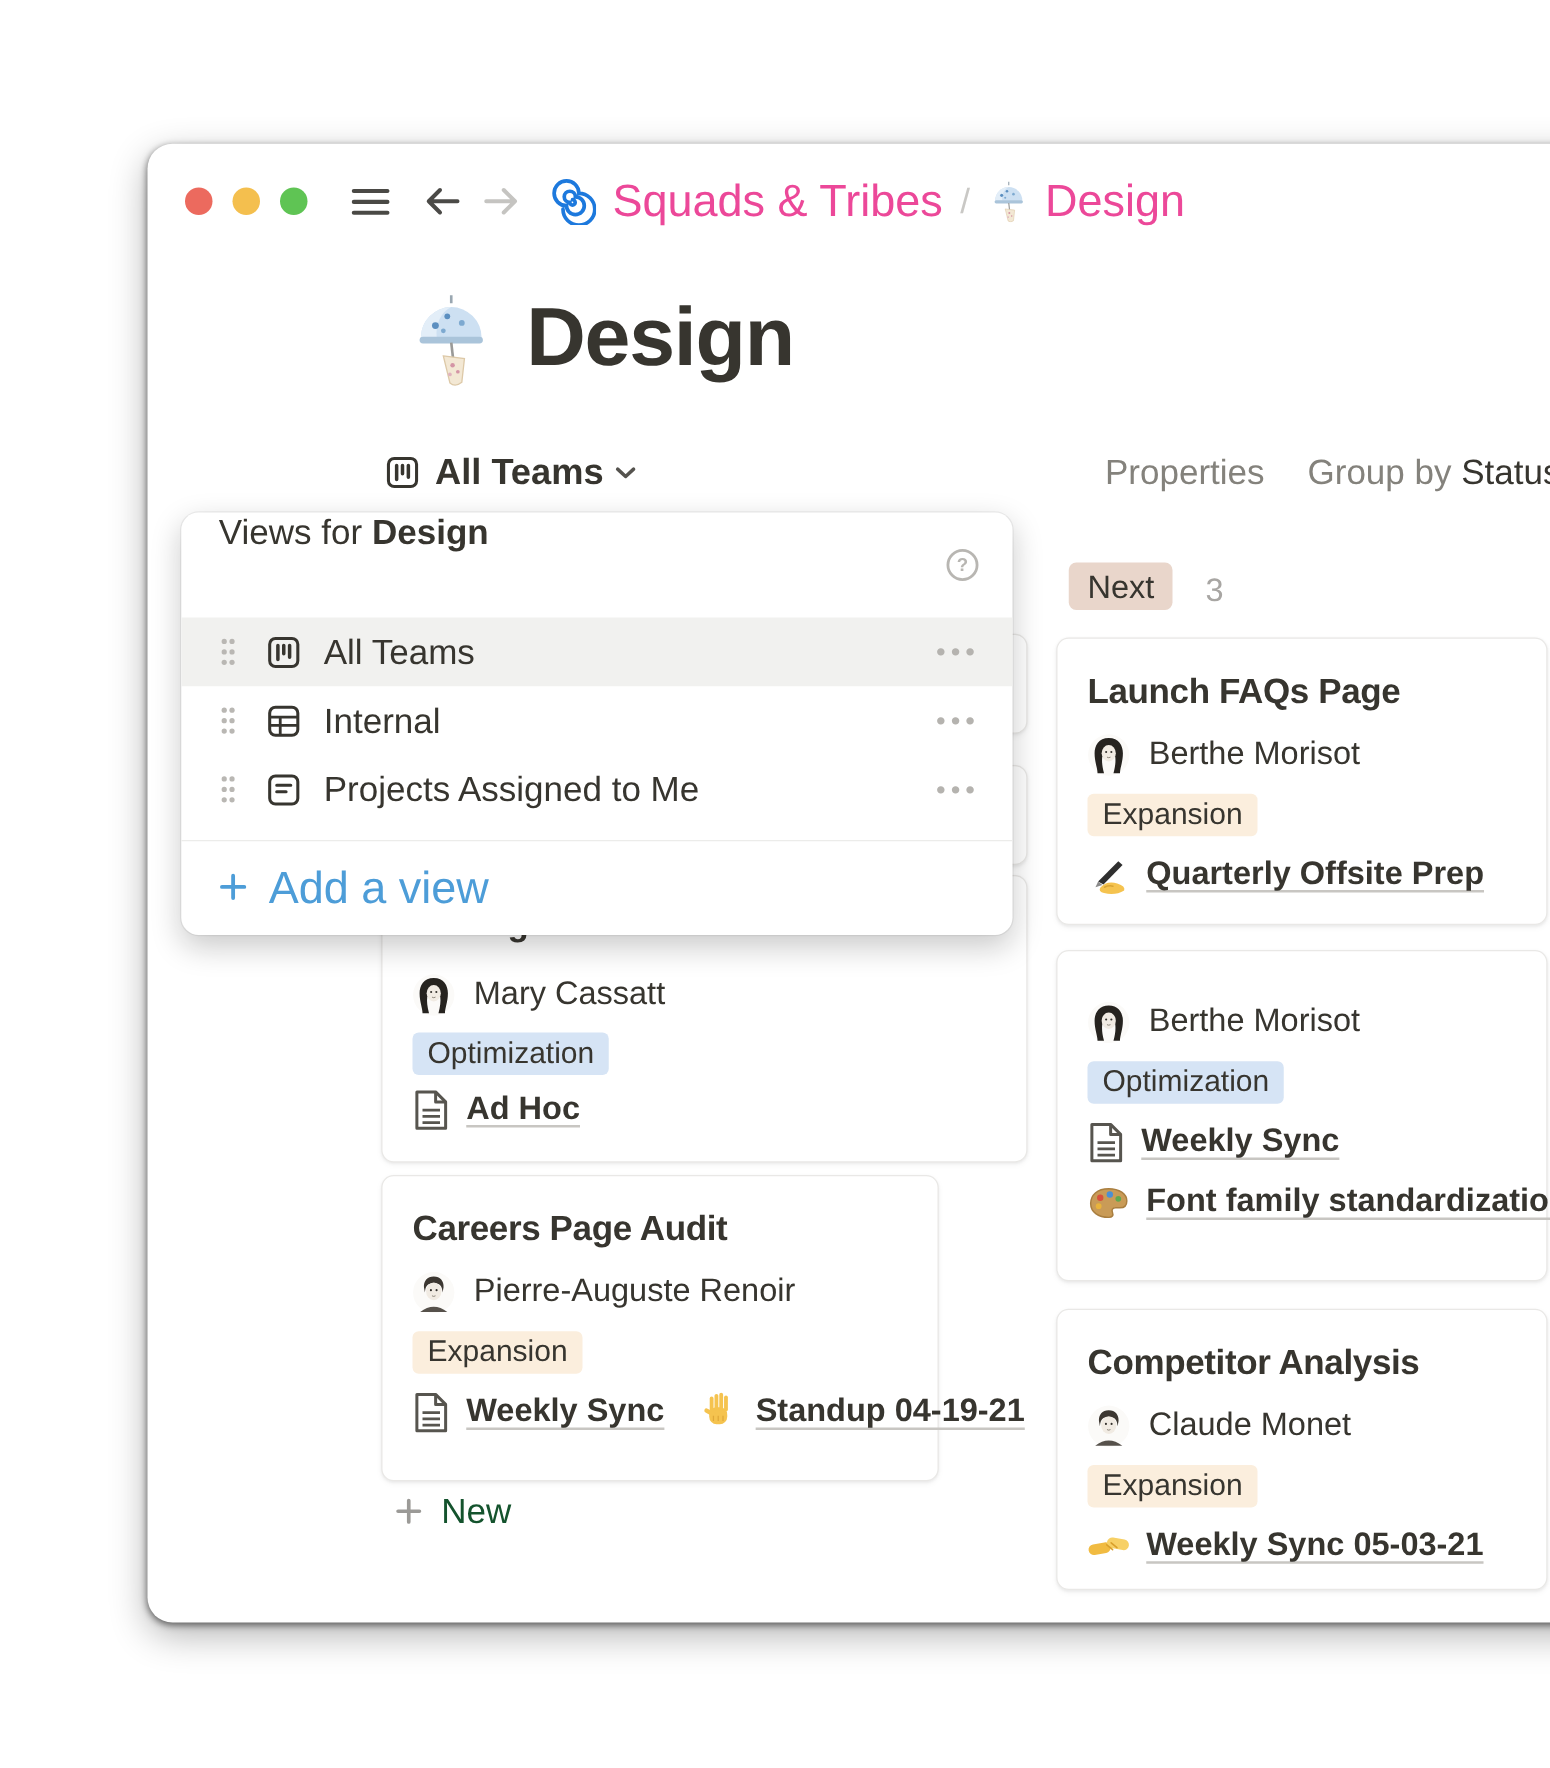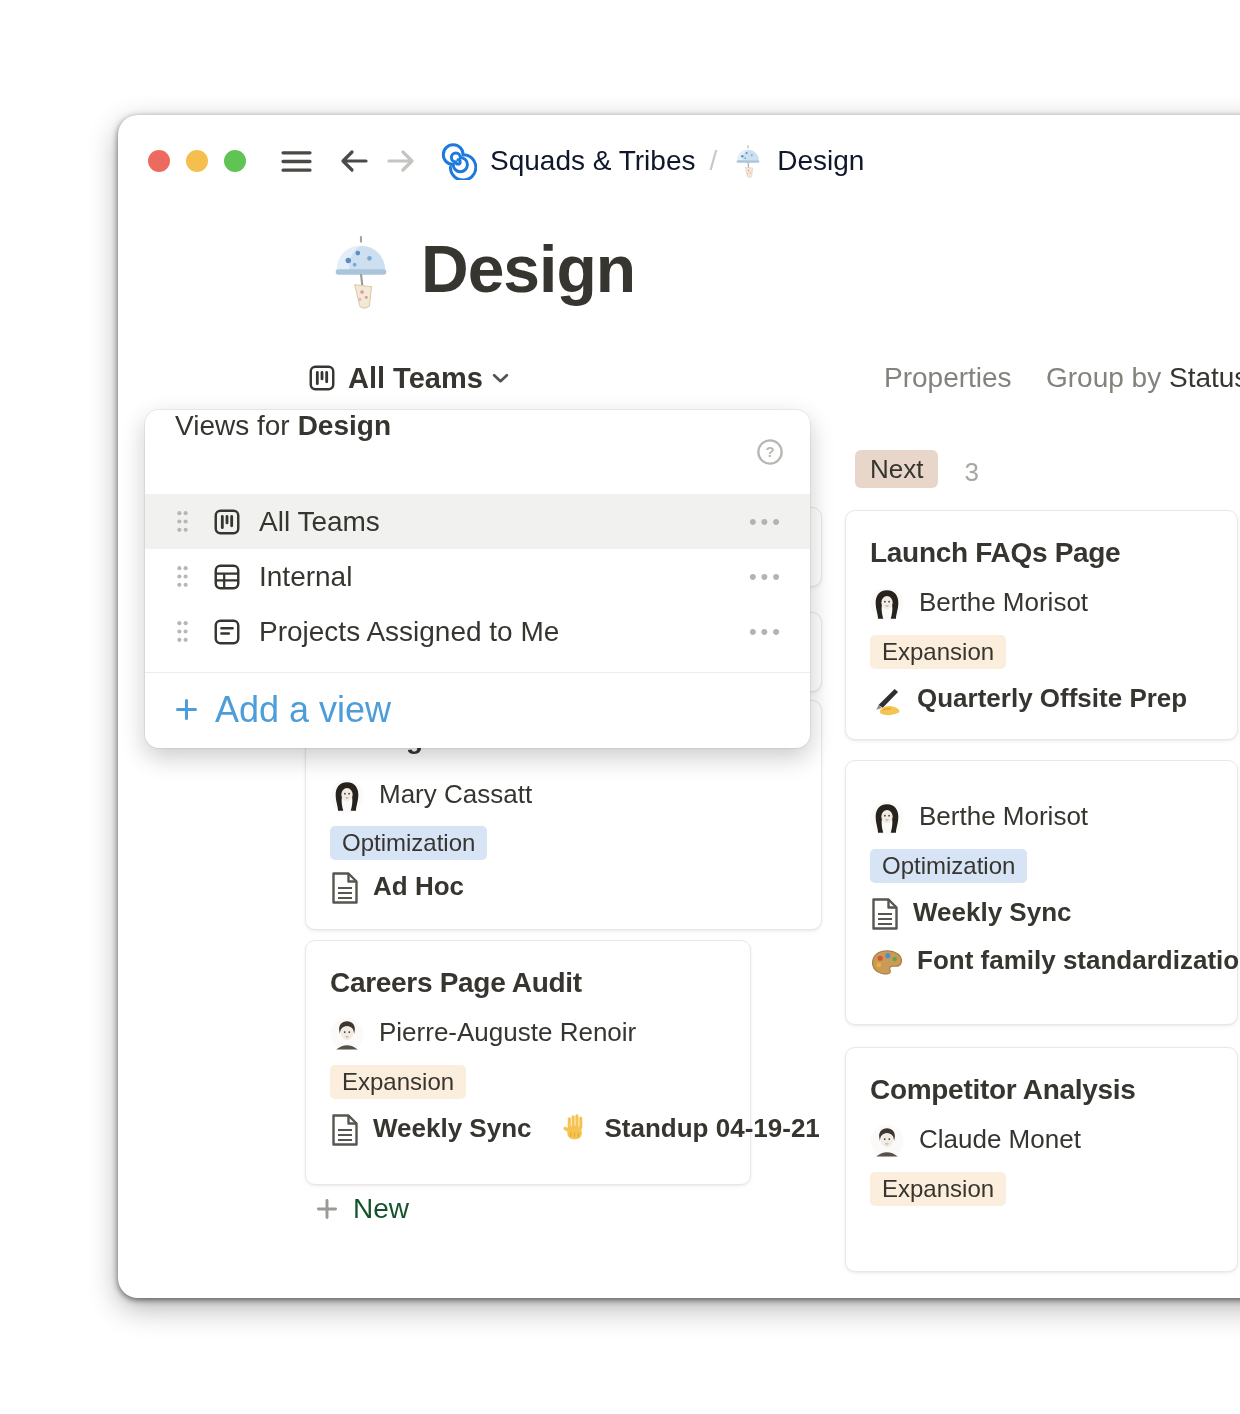--- a/index.html
+++ b/index.html
@@ -14,21 +14,21 @@
     position:absolute;left:118px;top:115px;width:1400px;height:1183px;
     background:#fff;border-radius:20px;
     box-shadow:0 2px 6px rgba(0,0,0,.55),0 10px 30px rgba(0,0,0,.30);
   }
   
   .topbar{position:absolute;left:30px;top:25px;height:42px;display:flex;align-items:center}
   .tl{width:22px;height:22px;border-radius:50%;display:inline-block}
   .tl+.tl{margin-left:16px}
   .tl-red{background:#ec6a5e}.tl-yellow{background:#f4bf4e}.tl-green{background:#5fc454}
   .tb-ic{display:inline-flex;align-items:center;justify-content:center}
-  .crumb-txt{font-size:28px;color:#0f172a;white-space:nowrap}
+  .crumb-txt{font-size:36px;color:#ec4899;white-space:nowrap}
   .crumb-sep{font-size:28px;color:#c9c8c5;margin:0 14px}
   
   .h1-row{position:absolute;left:205px;top:112px;display:flex;align-items:flex-start}
   .h1-emoji{width:76px;height:76px;margin-top:6px}
   .h1-text{font-size:66px;font-weight:700;letter-spacing:-1px;line-height:84px;margin-left:22px;color:#37352f}
   
   .view-btn{position:absolute;left:183px;top:243px;height:40px;display:flex;align-items:center;padding:0 6px;border-radius:6px}
   .view-btn .lbl{font-size:29px;font-weight:600;margin:0 9px 0 11px;color:#37352f}
   .tb-right-lbl{font-size:28px;line-height:40px;white-space:nowrap}
   .gray{color:#84827c}
@@ -41,21 +41,21 @@
   .card.padded{padding:24px 24px 0 24px}
   .card-title{font-size:28px;font-weight:600;line-height:36px;letter-spacing:-.3px;color:#37352f;white-space:nowrap}
   .crow{display:flex;height:34px}
   .crow.r1{margin-top:16px}.crow.rn{margin-top:14px}
   .avatar{width:34px;height:34px;flex:0 0 34px}
   .pname{font-size:26px;margin-left:15px;color:#37352f;white-space:nowrap}
   .tag{display:inline-block;font-size:24px;line-height:34px;padding:0 12px;border-radius:5px;color:#37352f;white-space:nowrap}
   .tag-blue{background:#d6e4f5}
   .tag-orange{background:#fbeedd}
   .plink{font-size:26px;font-weight:600;color:#37352f;white-space:nowrap;margin-left:13px;
-    text-decoration-color:#c8c6c2;text-decoration-thickness:2px;text-underline-offset:5px}
+    text-decoration:underline;text-decoration-color:#c8c6c2;text-decoration-thickness:2px;text-underline-offset:5px}
   .lnk-ic{width:30px;height:34px;flex:0 0 auto}
   .lnk-emoji{width:34px;height:34px;flex:0 0 auto}
   .lnk-gap{margin-left:26px}
   
   .next-hdr{position:absolute;left:737px;top:335px;display:flex;align-items:flex-end}
   .status-badge{font-size:26px;font-weight:500;line-height:38px;padding:0 15px;border-radius:6px;background:#e9d6cb;color:#37352f}
   .status-count{font-size:26px;color:#a8a6a3;margin-left:26px}
   
   .new-btn{position:absolute;left:198px;top:1078px;display:flex;align-items:center;color:#14532d}
   .new-btn .t{font-size:28px;margin-left:15px}
@@ -354,20 +354,26 @@
     <div class="card-title">Competitor Analysis</div>
     <div class="crow r1">
       <svg class="avatar">
           <use href="#sym-man"></use>
         </svg>
       <span class="pname">Claude Monet</span>
     </div>
     <div class="crow rn">
       <span class="tag tag-orange">Expansion</span>
     </div>
+    <div class="crow rn">
+      <svg class="lnk-emoji">
+          <use href="#sym-handshake"></use>
+        </svg>
+      <span class="plink">Weekly Sync 05-03-21</span>
+    </div>
   </div>
 
   <div class="popup">
     <div class="pop-hdr">
       <span class="t1">Views for</span>
       <span class="t2">Design</span>
       <svg class="pop-help">
           <use href="#sym-help"></use>
         </svg>
     </div>

